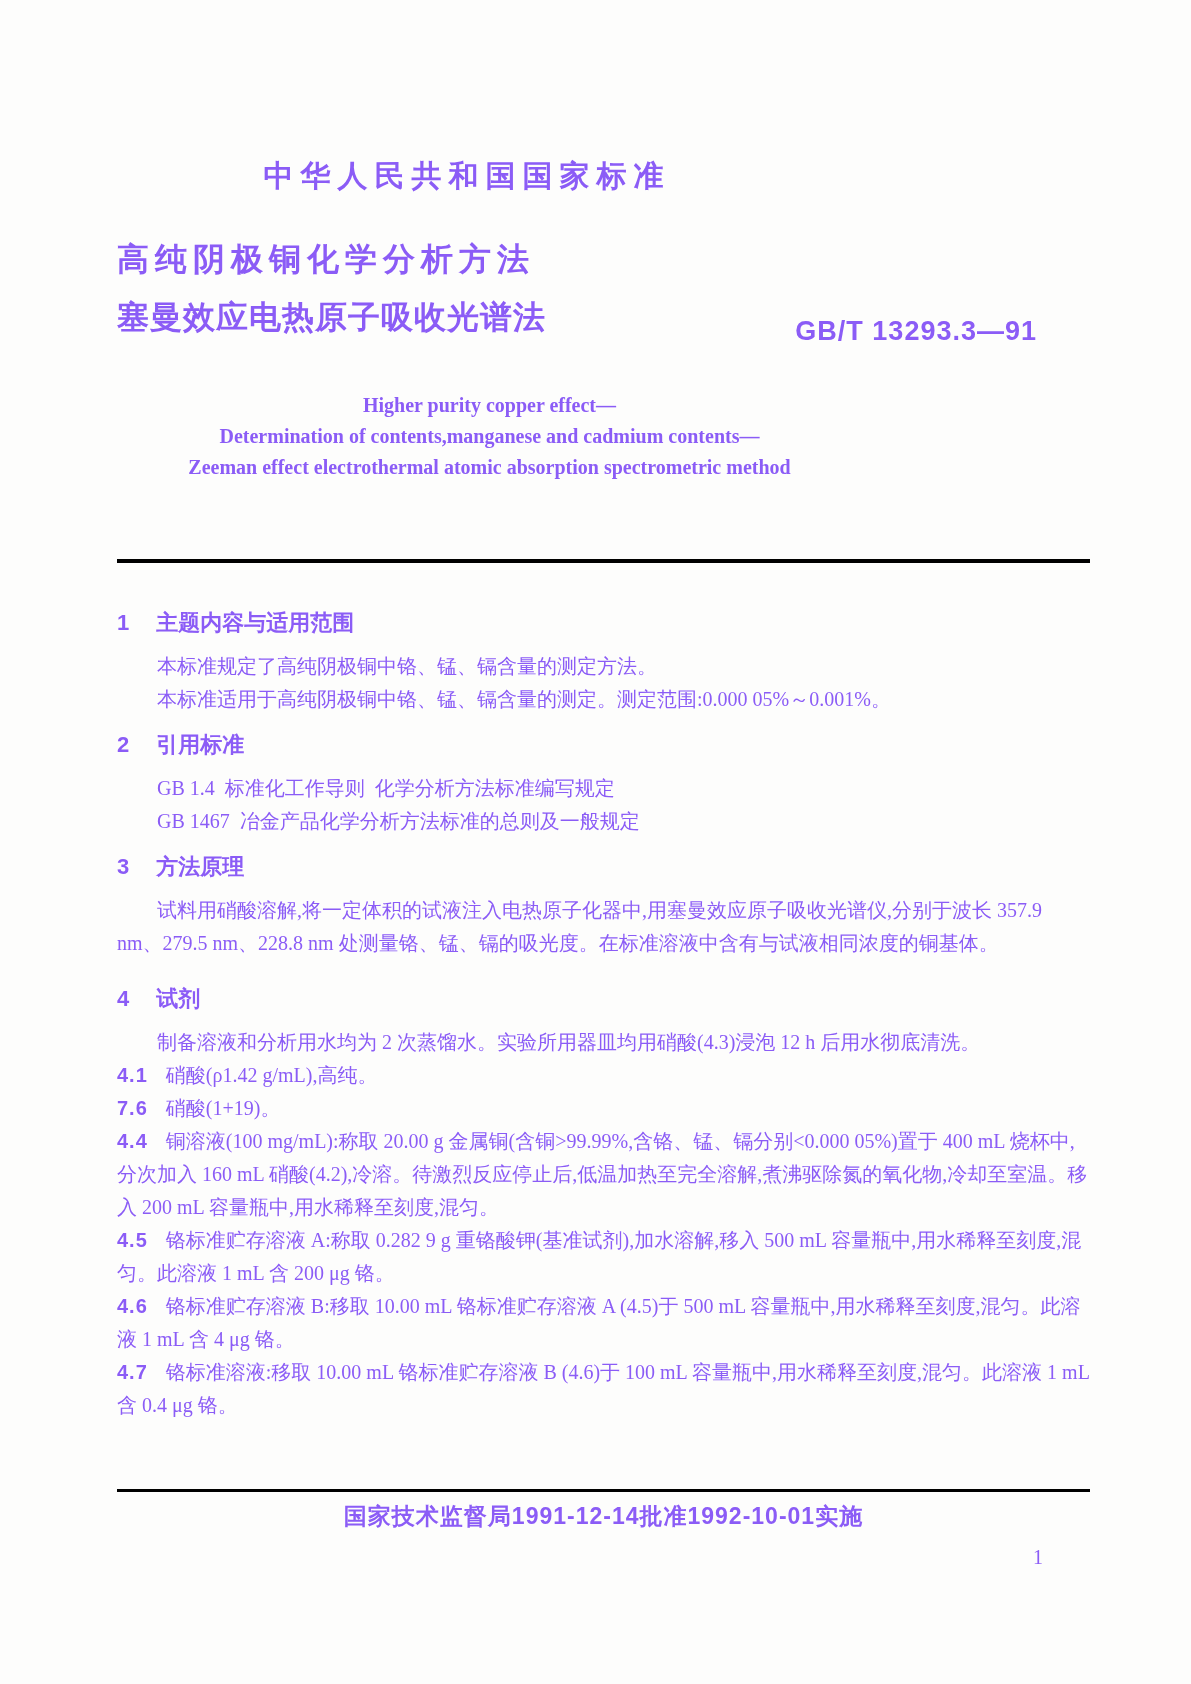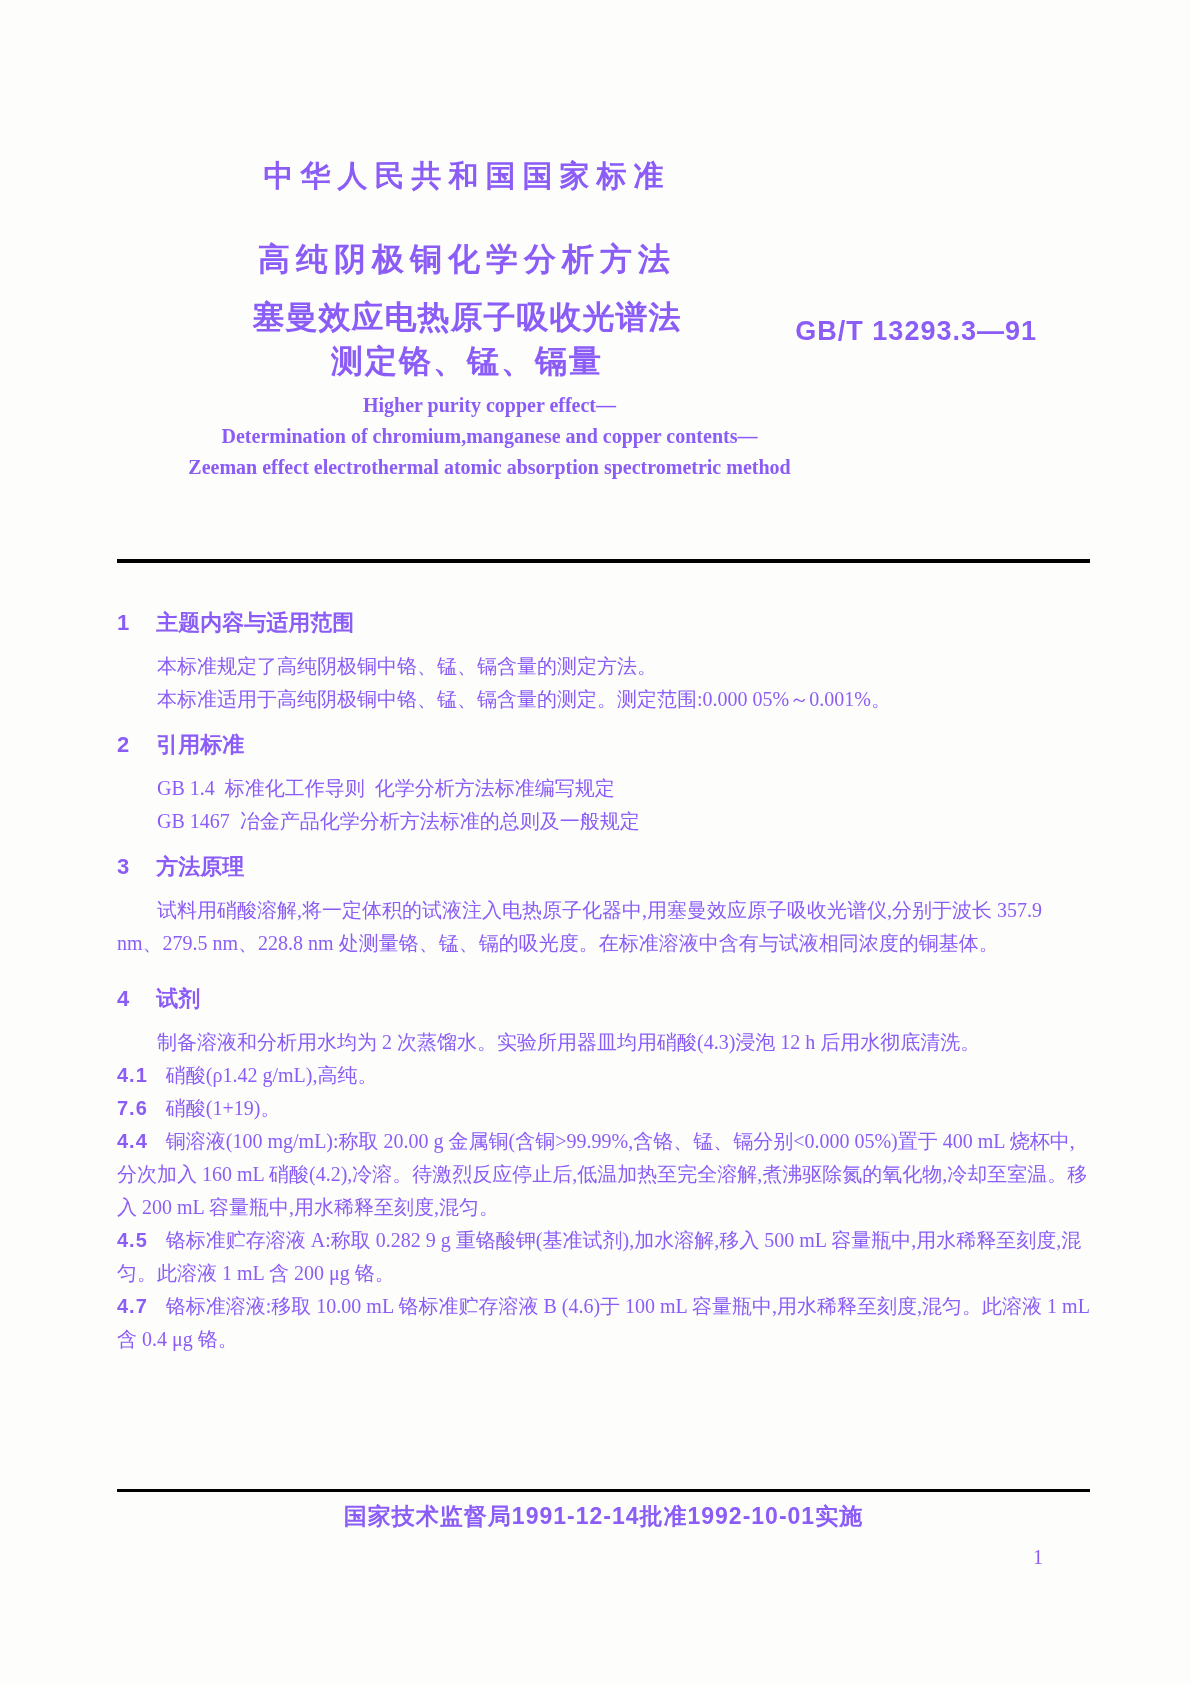--- a/index.html
+++ b/index.html
@@ -15,21 +15,21 @@
   }
   
   .std-label {
     position:absolute; top:156px; left:117px; width:700px;
     text-align:center;
     font-family:"Liberation Sans","DejaVu Sans",sans-serif;
     font-weight:700; font-size:30px; letter-spacing:7px;
   }
   .title-cn {
     position:absolute; top:238px; left:117px; width:700px;
-    text-align:center;
+    text-align:left;
     font-family:"Liberation Sans","DejaVu Sans",sans-serif;
     font-weight:700; font-size:32px;
   }
   .title-cn .t1 { letter-spacing:6px; margin-bottom:14px; }
   .title-cn .t2 { letter-spacing:1px; }
   .title-cn .t3 { letter-spacing:2px; }
   .gb-code {
     position:absolute; top:316px; right:154px;
     font-family:"Liberation Sans","DejaVu Sans",sans-serif;
     font-weight:700; font-size:27px; letter-spacing:1px;
@@ -90,28 +90,27 @@
 </head>
 <body>
 
 <div class="page">
 
   <div class="std-label">中华人民共和国国家标准</div>
 
   <div class="title-cn">
     <div class="t1">高纯阴极铜化学分析方法</div>
     <div class="t2">塞曼效应电热原子吸收光谱法</div>
-    <div class="t3">测定铬、锰、镉量</div>
   </div>
 
   <div class="gb-code">GB/T 13293.3—91</div>
 
   <div class="title-en">
     <div>Higher purity copper effect—</div>
-    <div>Determination of chromium,manganese and copper contents—</div>
+    <div>Determination of contents,manganese and cadmium contents—</div>
     <div>Zeeman effect electrothermal atomic absorption spectrometric method</div>
   </div>
 
   <div class="rule-thick"></div>
 
   <div class="doc-body">
 
     <div class="sec-h">
       <span class="sec-num">1</span>
       <span class="sec-title">主题内容与适用范围</span>
@@ -135,20 +134,21 @@
     <div class="sec-h mt-extra">
       <span class="sec-num">4</span>
       <span class="sec-title">试剂</span>
     </div>
     <p class="para indent">制备溶液和分析用水均为 2 次蒸馏水。实验所用器皿均用硝酸(4.3)浸泡 12 h 后用水彻底清洗。</p>
 
     <p class="item"><span class="item-num">4.1</span><span>硝酸(ρ1.42 g/mL),高纯。</span></p>
     <p class="item"><span class="item-num">7.6</span><span>硝酸(1+19)。</span></p>
     <p class="item"><span class="item-num">4.4</span><span>铜溶液(100 mg/mL):称取 20.00 g 金属铜(含铜&gt;99.99%,含铬、锰、镉分别&lt;0.000 05%)置于 400 mL 烧杯中,分次加入 160 mL 硝酸(4.2),冷溶。待激烈反应停止后,低温加热至完全溶解,煮沸驱除氮的氧化物,冷却至室温。移入 200 mL 容量瓶中,用水稀释至刻度,混匀。</span></p>
     <p class="item"><span class="item-num">4.5</span><span>铬标准贮存溶液 A:称取 0.282 9 g 重铬酸钾(基准试剂),加水溶解,移入 500 mL 容量瓶中,用水稀释至刻度,混匀。此溶液 1 mL 含 200 μg 铬。</span></p>
+    <p class="item"><span class="item-num">4.6</span><span>铬标准贮存溶液 B:移取 10.00 mL 铬标准贮存溶液 A (4.5)于 500 mL 容量瓶中,用水稀释至刻度,混匀。此溶液 1 mL 含 4 μg 铬。</span></p>
     <p class="item"><span class="item-num">4.7</span><span>铬标准溶液:移取 10.00 mL 铬标准贮存溶液 B (4.6)于 100 mL 容量瓶中,用水稀释至刻度,混匀。此溶液 1 mL 含 0.4 μg 铬。</span></p>
 
   </div>
 
   <div class="rule-thin"></div>
   <div class="footer">
     <span>国家技术监督局1991-12-14批准</span>
     <span>1992-10-01实施</span>
   </div>
   <div class="page-num">1</div>

